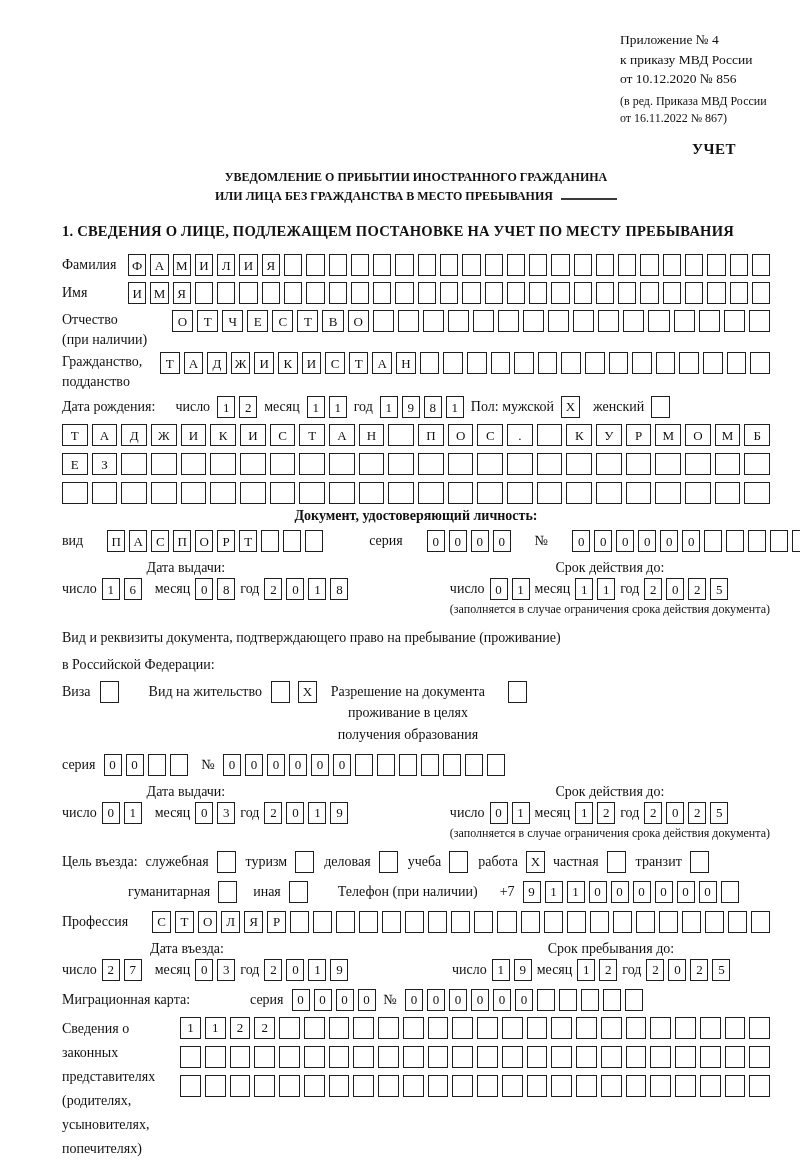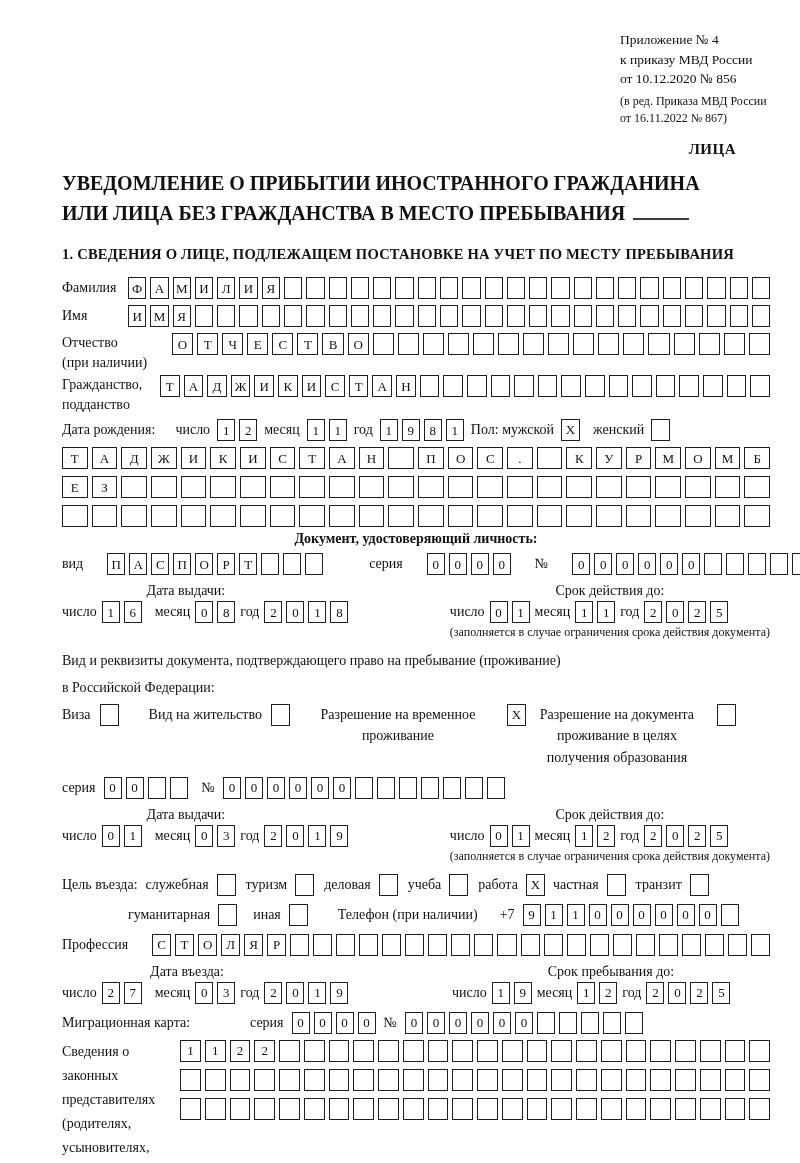--- a/index.html
+++ b/index.html
@@ -10,21 +10,21 @@
     color:#111;
   }
   .page { padding:30px 30px 10px 62px; width:800px; }
 
   
   .corner { margin-left:558px; width:190px; font-size:13.5px; line-height:1.45; }
   .corner div { white-space:nowrap; }
   .corner .amend { font-size:12px; margin-top:4px; line-height:1.45; }
   .forma { text-align:right; padding-right:34px; font-weight:bold; font-size:15px; margin-top:14px; letter-spacing:.5px; }
 
-  .title { font-weight:bold; font-size:20px; line-height:1.5; margin-top:10px; }
+  .title { text-align:center; font-weight:bold; font-size:12px; line-height:1.5; margin-top:10px; }
   .uline { display:inline-block; width:56px; border-bottom:2px solid #3a3a3a; height:14px; margin-left:8px; }
 
   .section { font-weight:bold; font-size:14.6px; margin-top:18px; letter-spacing:.2px; }
 
   
   .frow { display:flex; align-items:flex-start; margin-top:6px; font-size:14px; line-height:22px; }
   .flabel { flex:none; }
   .lbl2 { line-height:20px; }
 
   .cell {
@@ -71,21 +71,21 @@
   <div class="corner">
     <div>Приложение № 4</div>
     <div>к приказу МВД России</div>
     <div>от 10.12.2020 № 856</div>
     <div class="amend">
       <div>(в ред. Приказа МВД России</div>
       <div>от 16.11.2022 № 867)</div>
     </div>
   </div>
 
-  <div class="forma">ЛИЦА</div>
+  <div class="forma">УЧЕТ</div>
 
   <div class="title">
     <div>УВЕДОМЛЕНИЕ О ПРИБЫТИИ ИНОСТРАННОГО ГРАЖДАНИНА</div>
     <div><span>ИЛИ ЛИЦА БЕЗ ГРАЖДАНСТВА В МЕСТО ПРЕБЫВАНИЯ</span><span class="uline"></span></div>
   </div>
 
   <div class="section">1. СВЕДЕНИЯ О ЛИЦЕ, ПОДЛЕЖАЩЕМ ПОСТАНОВКЕ НА УЧЕТ ПО МЕСТУ ПРЕБЫВАНИЯ</div>
 
   <div class="frow" style="margin-top:14px;">
     <div class="flabel" style="width:66px;">Фамилия</div>
@@ -429,21 +429,20 @@
   <div class="opts">
     <div class="opt">
       <span class="olbl">Виза</span>
       <span class="cb"></span>
     </div>
     <div class="opt" style="margin-left:30px;">
       <span class="olbl">Вид на жительство</span>
       <span class="cb"></span>
     </div>
     <div class="opt" style="margin-left:8px;">
-      <span class="wrap w2">Разрешение на временное проживание</span>
       <span class="cb">X</span>
     </div>
     <div class="opt">
       <span class="wrap w3">Разрешение на документа проживание в целях получения образования</span>
       <span class="cb"></span>
     </div>
   </div>
 
   <div class="frow" style="align-items:center; gap:8px; margin-top:8px;">
     <span>серия</span>

